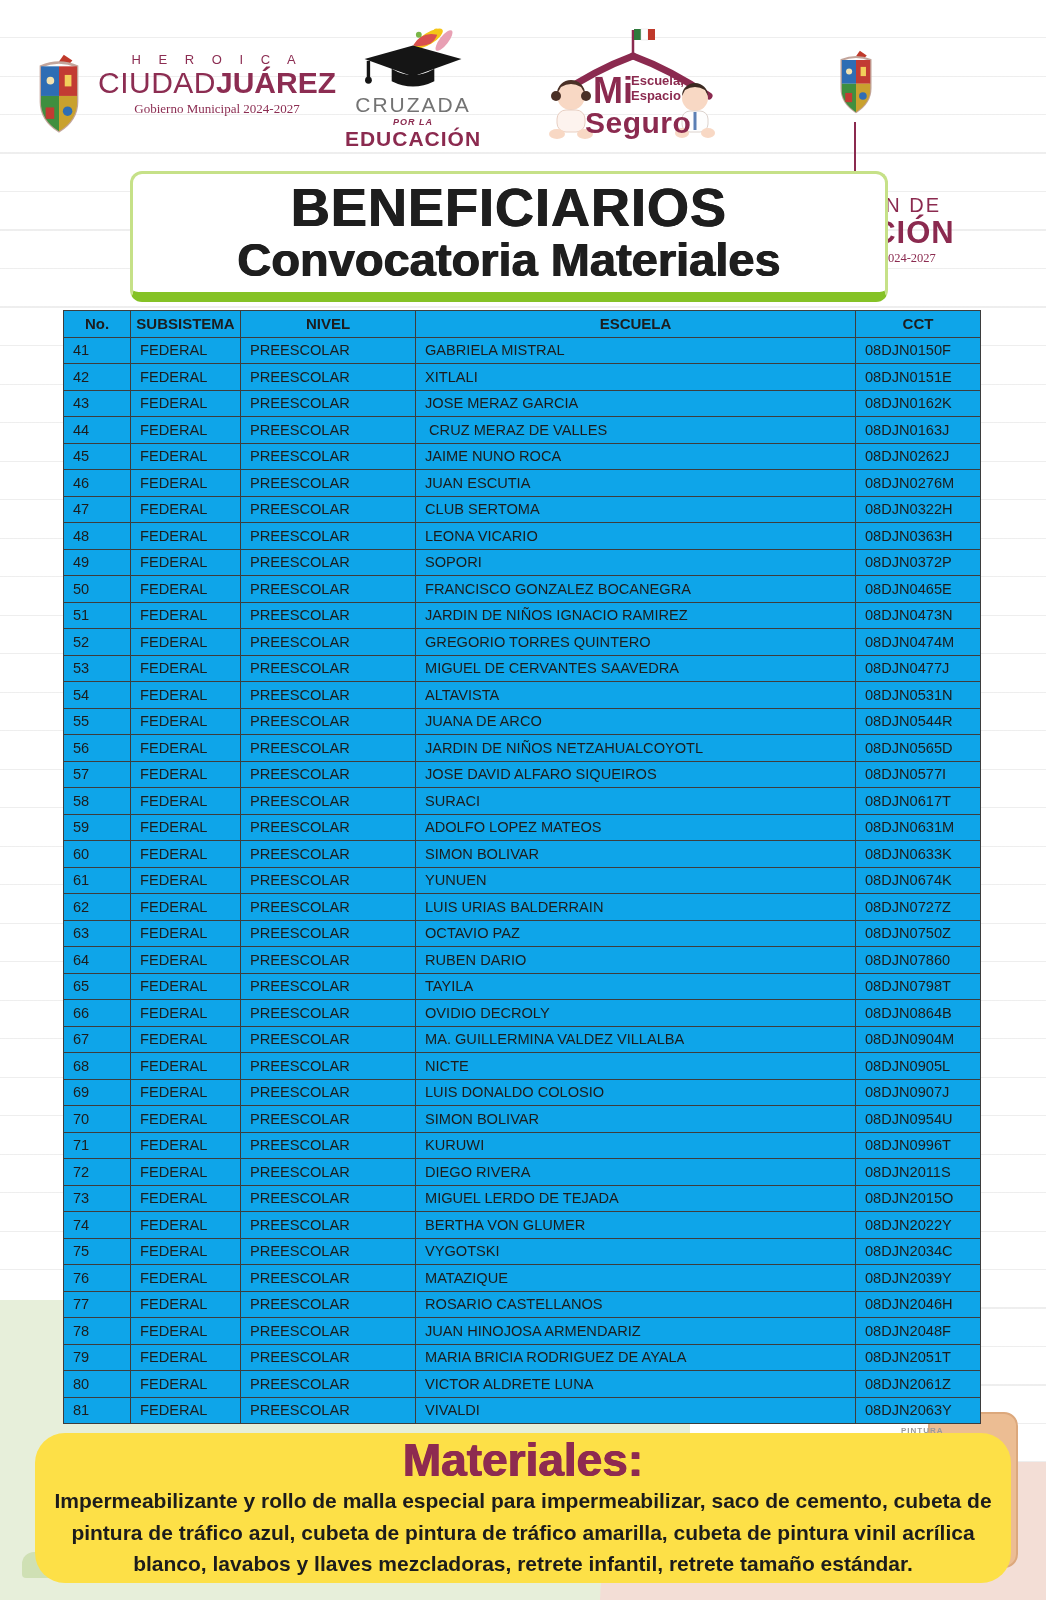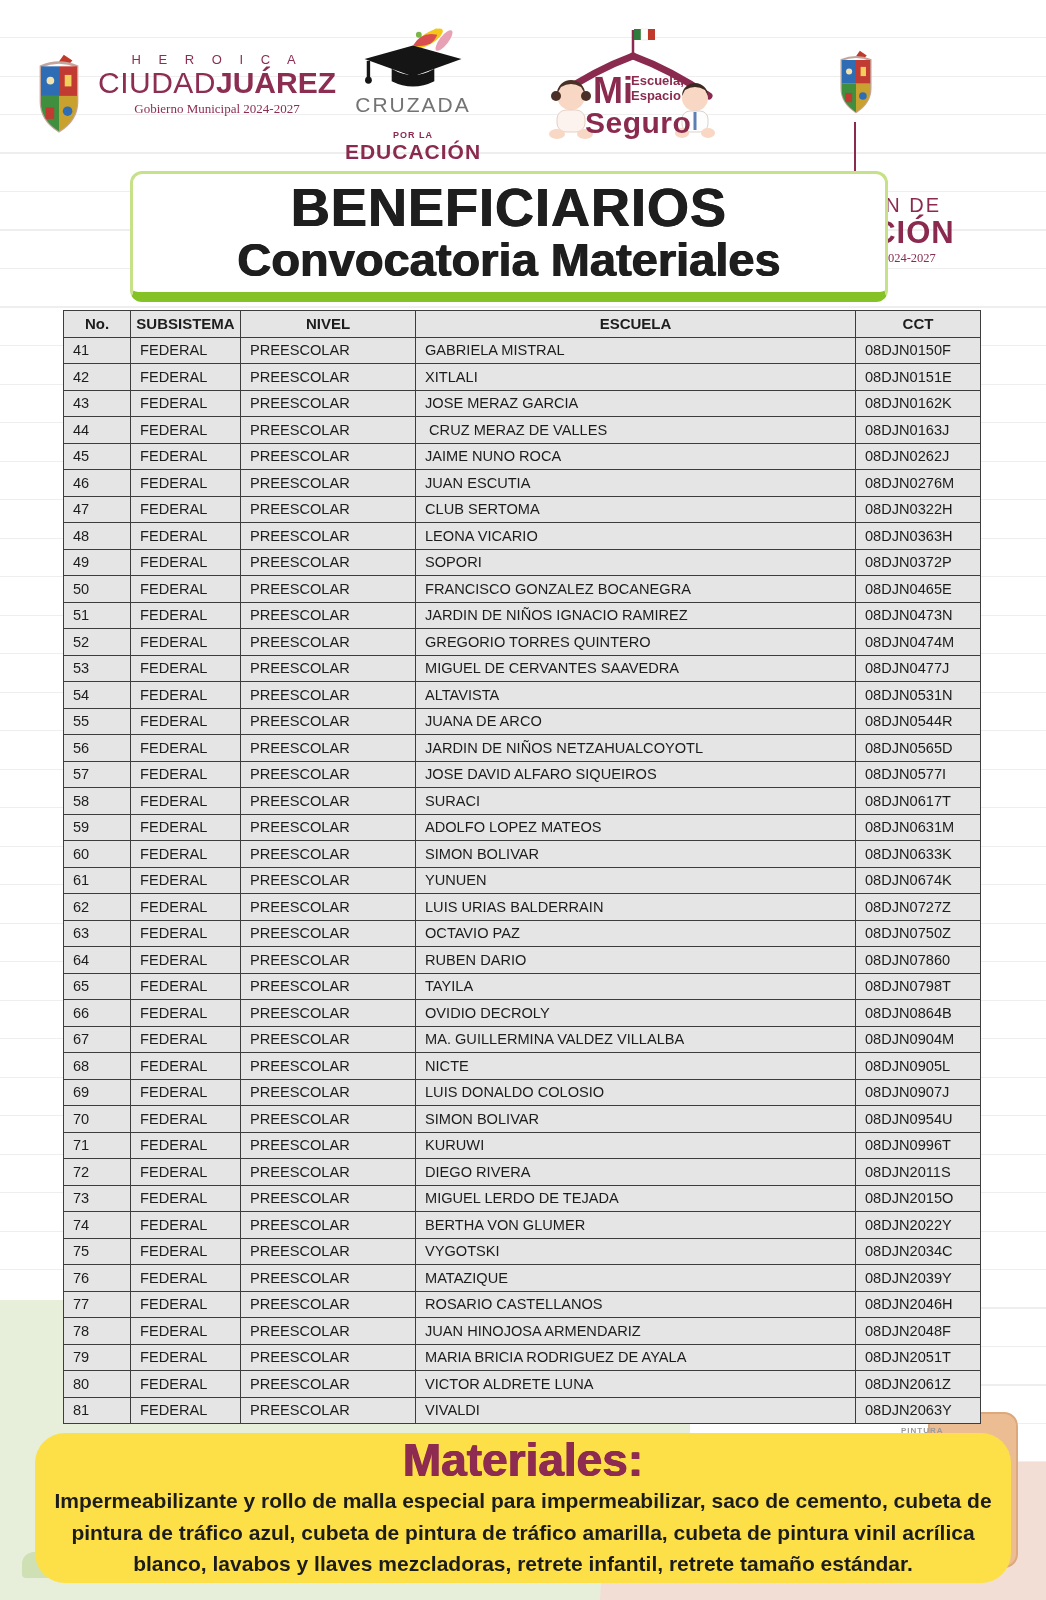--- a/index.html
+++ b/index.html
@@ -27,21 +27,21 @@
   .lg-juarez .txt{margin-left:10px;text-align:center;color:#8c2d52;}
   .heroica{font-size:13px;letter-spacing:7px;font-weight:400;}
   .ciudadjuarez{font-size:30px;line-height:1.05;white-space:nowrap;}
   .ciudadjuarez .light{font-weight:400;letter-spacing:.5px;}
   .ciudadjuarez .bold{font-weight:900;}
   .gob{font-family:"Liberation Serif", serif;font-size:13px;margin-top:2px;}
 
   .lg-cruzada{left:338px;top:26px;width:150px;text-align:center;color:#8b2a4f;}
   .lg-cruzada .cap{display:block;margin:0 auto;}
   .cruzada-l1{font-size:21px;letter-spacing:2px;color:#737373;font-weight:400;margin-top:1px;}
-  .cruzada-l2{font-size:9px;font-weight:700;letter-spacing:1px;margin-top:13px;}
+  .cruzada-l2{font-size:9px;font-weight:700;letter-spacing:1px;margin-top:0px;font-style:italic;}
   .cruzada-l3{font-size:21px;font-weight:900;letter-spacing:1px;margin-top:0px;}
 
   .lg-escuela{left:545px;top:22px;width:176px;height:124px;}
   .lg-escuela svg{position:absolute;left:0;top:0;}
   .esc-mi{position:absolute;left:48px;top:48px;font-size:36px;font-weight:900;color:#8b2a4f;}
   .esc-stack{position:absolute;left:86px;top:52px;color:#8b2a4f;font-size:13px;font-weight:700;line-height:1.12;}
   .esc-seguro{position:absolute;left:40px;top:84px;font-size:30px;font-weight:900;color:#8b2a4f;letter-spacing:.5px;}
 
   .lg-direccion{left:758px;top:48px;display:flex;align-items:center;flex-direction:column;}
   .lg-direccion .divider{width:2px;height:72px;background:#8b2a4f;margin:0 12px 0 10px;}
@@ -56,21 +56,21 @@
     background:#ffffff;border:3px solid #c6e188;border-bottom:10px solid #85c226;
     border-radius:12px;text-align:center;padding-top:6px;
   }
   .title-l1{font-size:54px;font-weight:900;letter-spacing:1px;color:#1e1e1e;line-height:1.02;
     text-shadow:.6px 0 0 #1e1e1e,-.6px 0 0 #1e1e1e;}
   .title-l2{font-size:47px;font-weight:900;color:#1e1e1e;line-height:1.05;
     text-shadow:.6px 0 0 #1e1e1e,-.6px 0 0 #1e1e1e;}
 
   
   .table-wrap{position:absolute;z-index:2;left:63px;top:310px;width:917px;}
-  table{width:100%;border-collapse:collapse;table-layout:fixed;background:#e5e5e5;}
+  table{width:100%;border-collapse:collapse;table-layout:fixed;background:#0ea5e9;}
   th,td{border:1.5px solid #3d3d3d;overflow:hidden;}
   tr{height:26.5px;}
   th{font-size:15px;font-weight:700;text-align:center;padding:0 4px;}
   td{font-size:14.6px;text-align:left;padding:0 4px 0 9px;color:#1c1c1c;}
   td:nth-child(4){white-space:pre;}
 
   .watermark{position:absolute;z-index:2;left:901px;top:1426px;font-size:8px;font-weight:700;
     color:#9a9a9a;letter-spacing:1px;}
 
   

